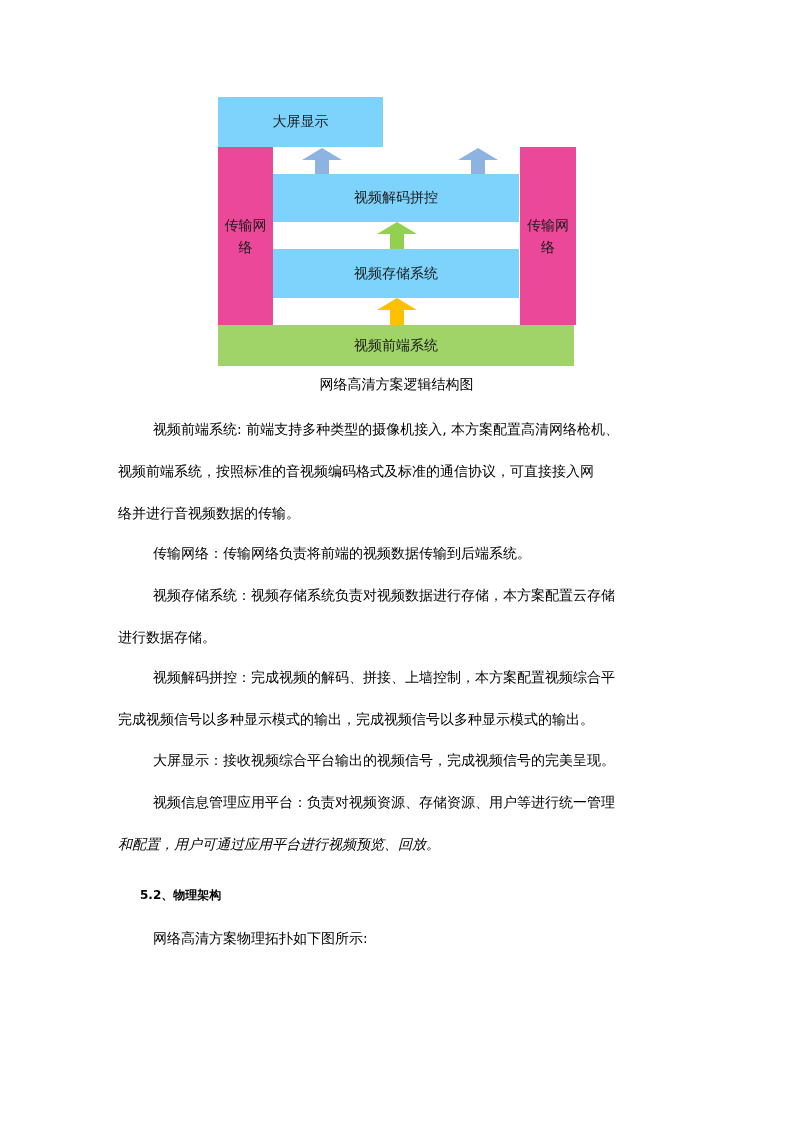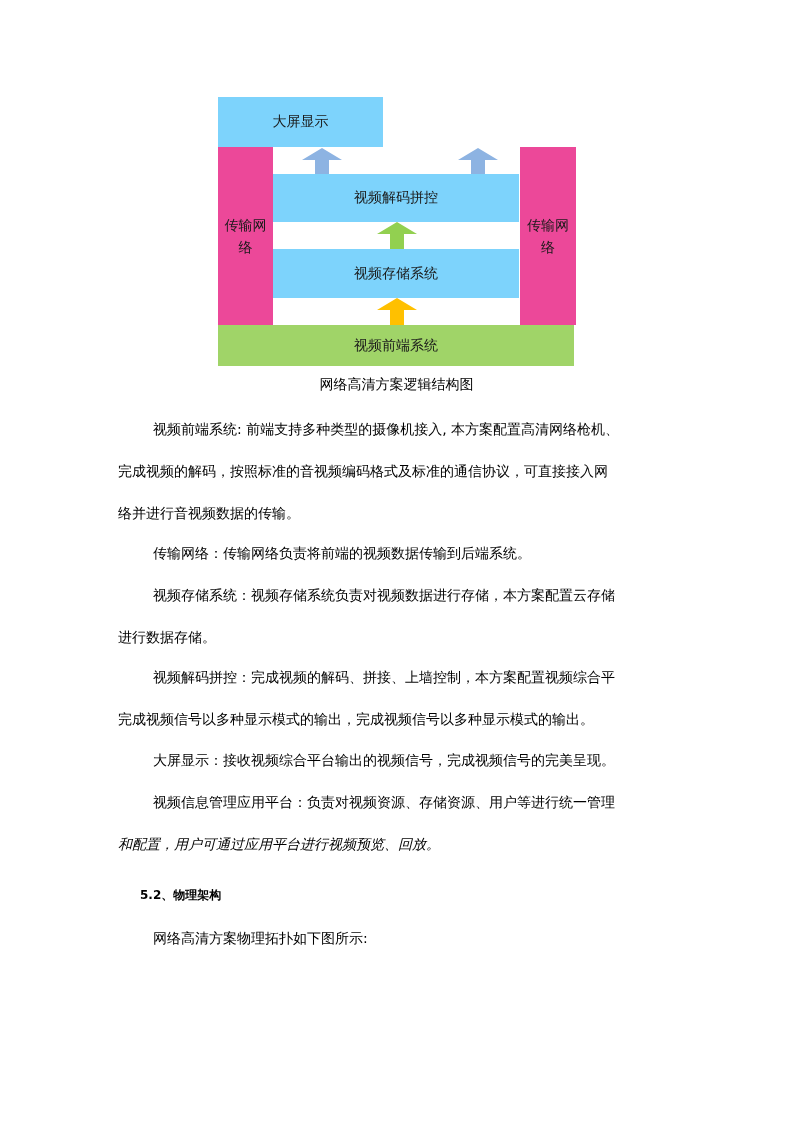--- a/index.html
+++ b/index.html
@@ -67,21 +67,21 @@
   </svg>
 
   <div class="box green" style="left:218px; top:325px; width:356px; height:41px;">
     <span>视频前端系统</span>
   </div>
 </div>
 
 <div class="caption">网络高清方案逻辑结构图</div>
 
 <div class="para" style="top:422px; left:153px;">视频前端系统: 前端支持多种类型的摄像机接入, 本方案配置高清网络枪机、</div>
-<div class="para" style="top:464px;">完成视频的解码，按照标准的音视频编码格式及标准的通信协议，可直接接入网</div>
+<div class="para" style="top:464px;">视频前端系统，按照标准的音视频编码格式及标准的通信协议，可直接接入网</div>
 <div class="para" style="top:506px;">络并进行音视频数据的传输。</div>
 
 <div class="para" style="top:546px; left:153px;">传输网络：传输网络负责将前端的视频数据传输到后端系统。</div>
 
 <div class="para" style="top:588px; left:153px;">视频存储系统：视频存储系统负责对视频数据进行存储，本方案配置云存储</div>
 <div class="para" style="top:630px;">进行数据存储。</div>
 
 <div class="para" style="top:670px; left:153px;">视频解码拼控：完成视频的解码、拼接、上墙控制，本方案配置视频综合平</div>
 <div class="para" style="top:712px;">完成视频信号以多种显示模式的输出，完成视频信号以多种显示模式的输出。</div>
 

